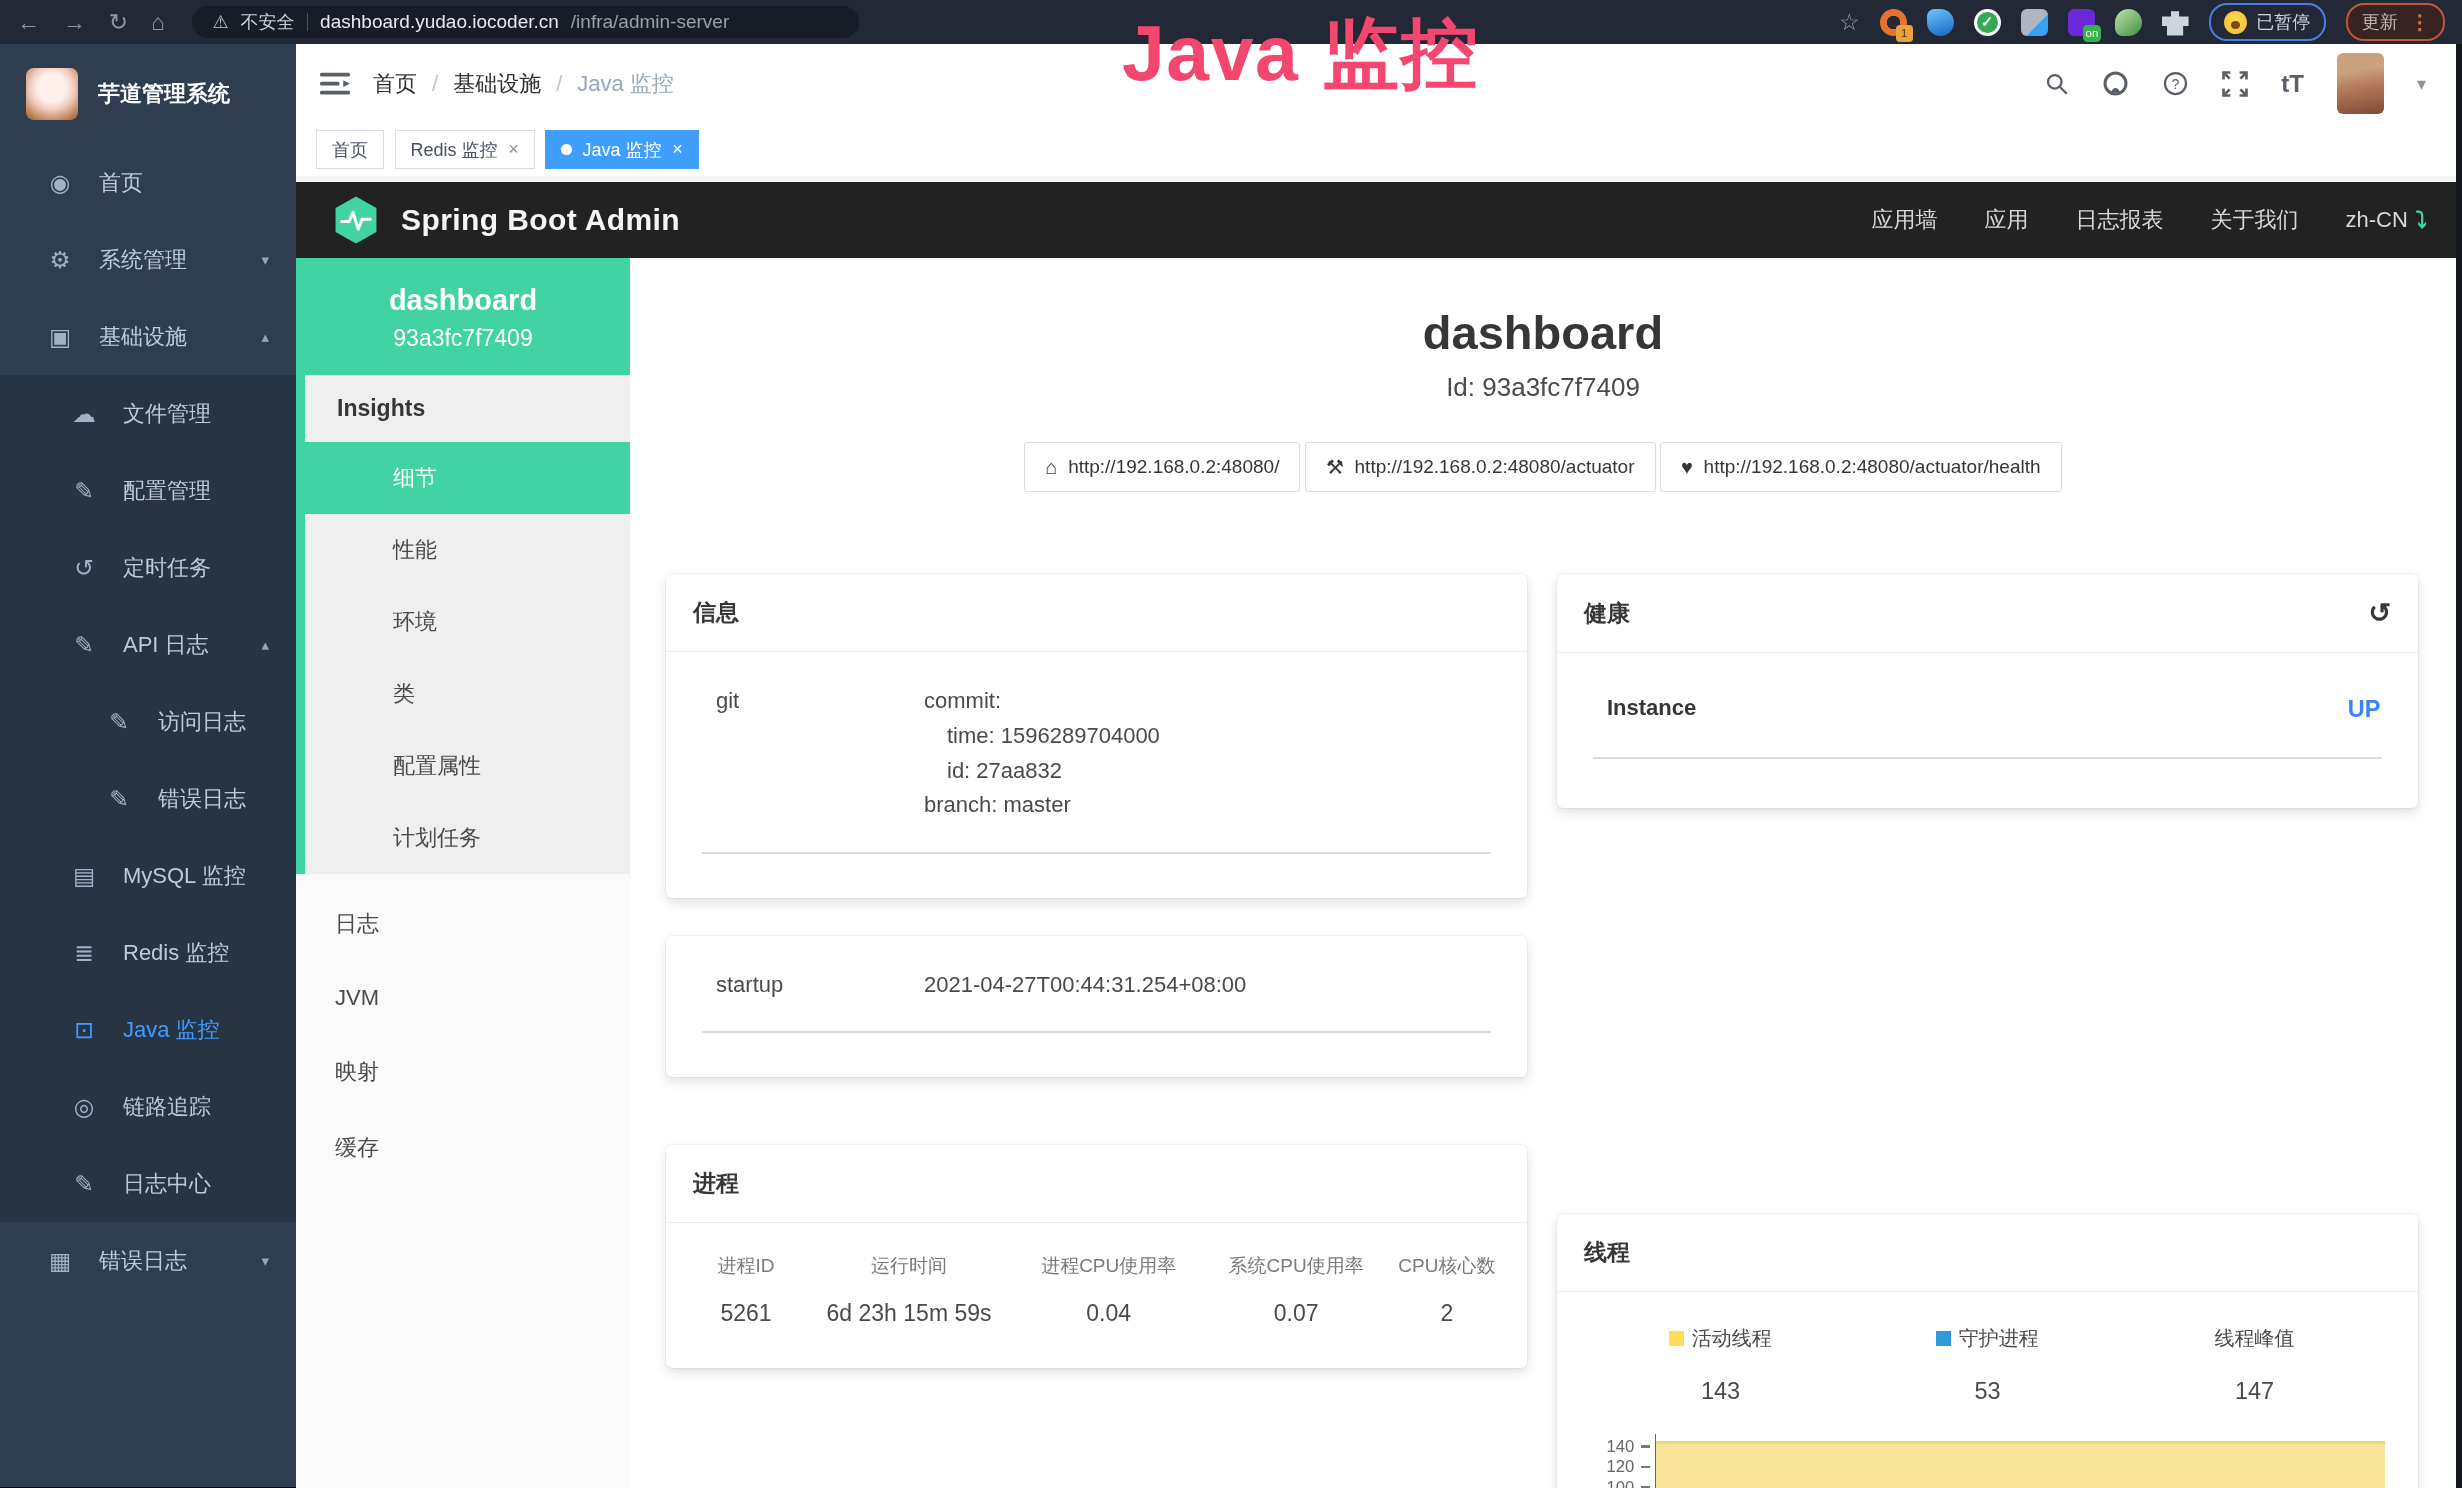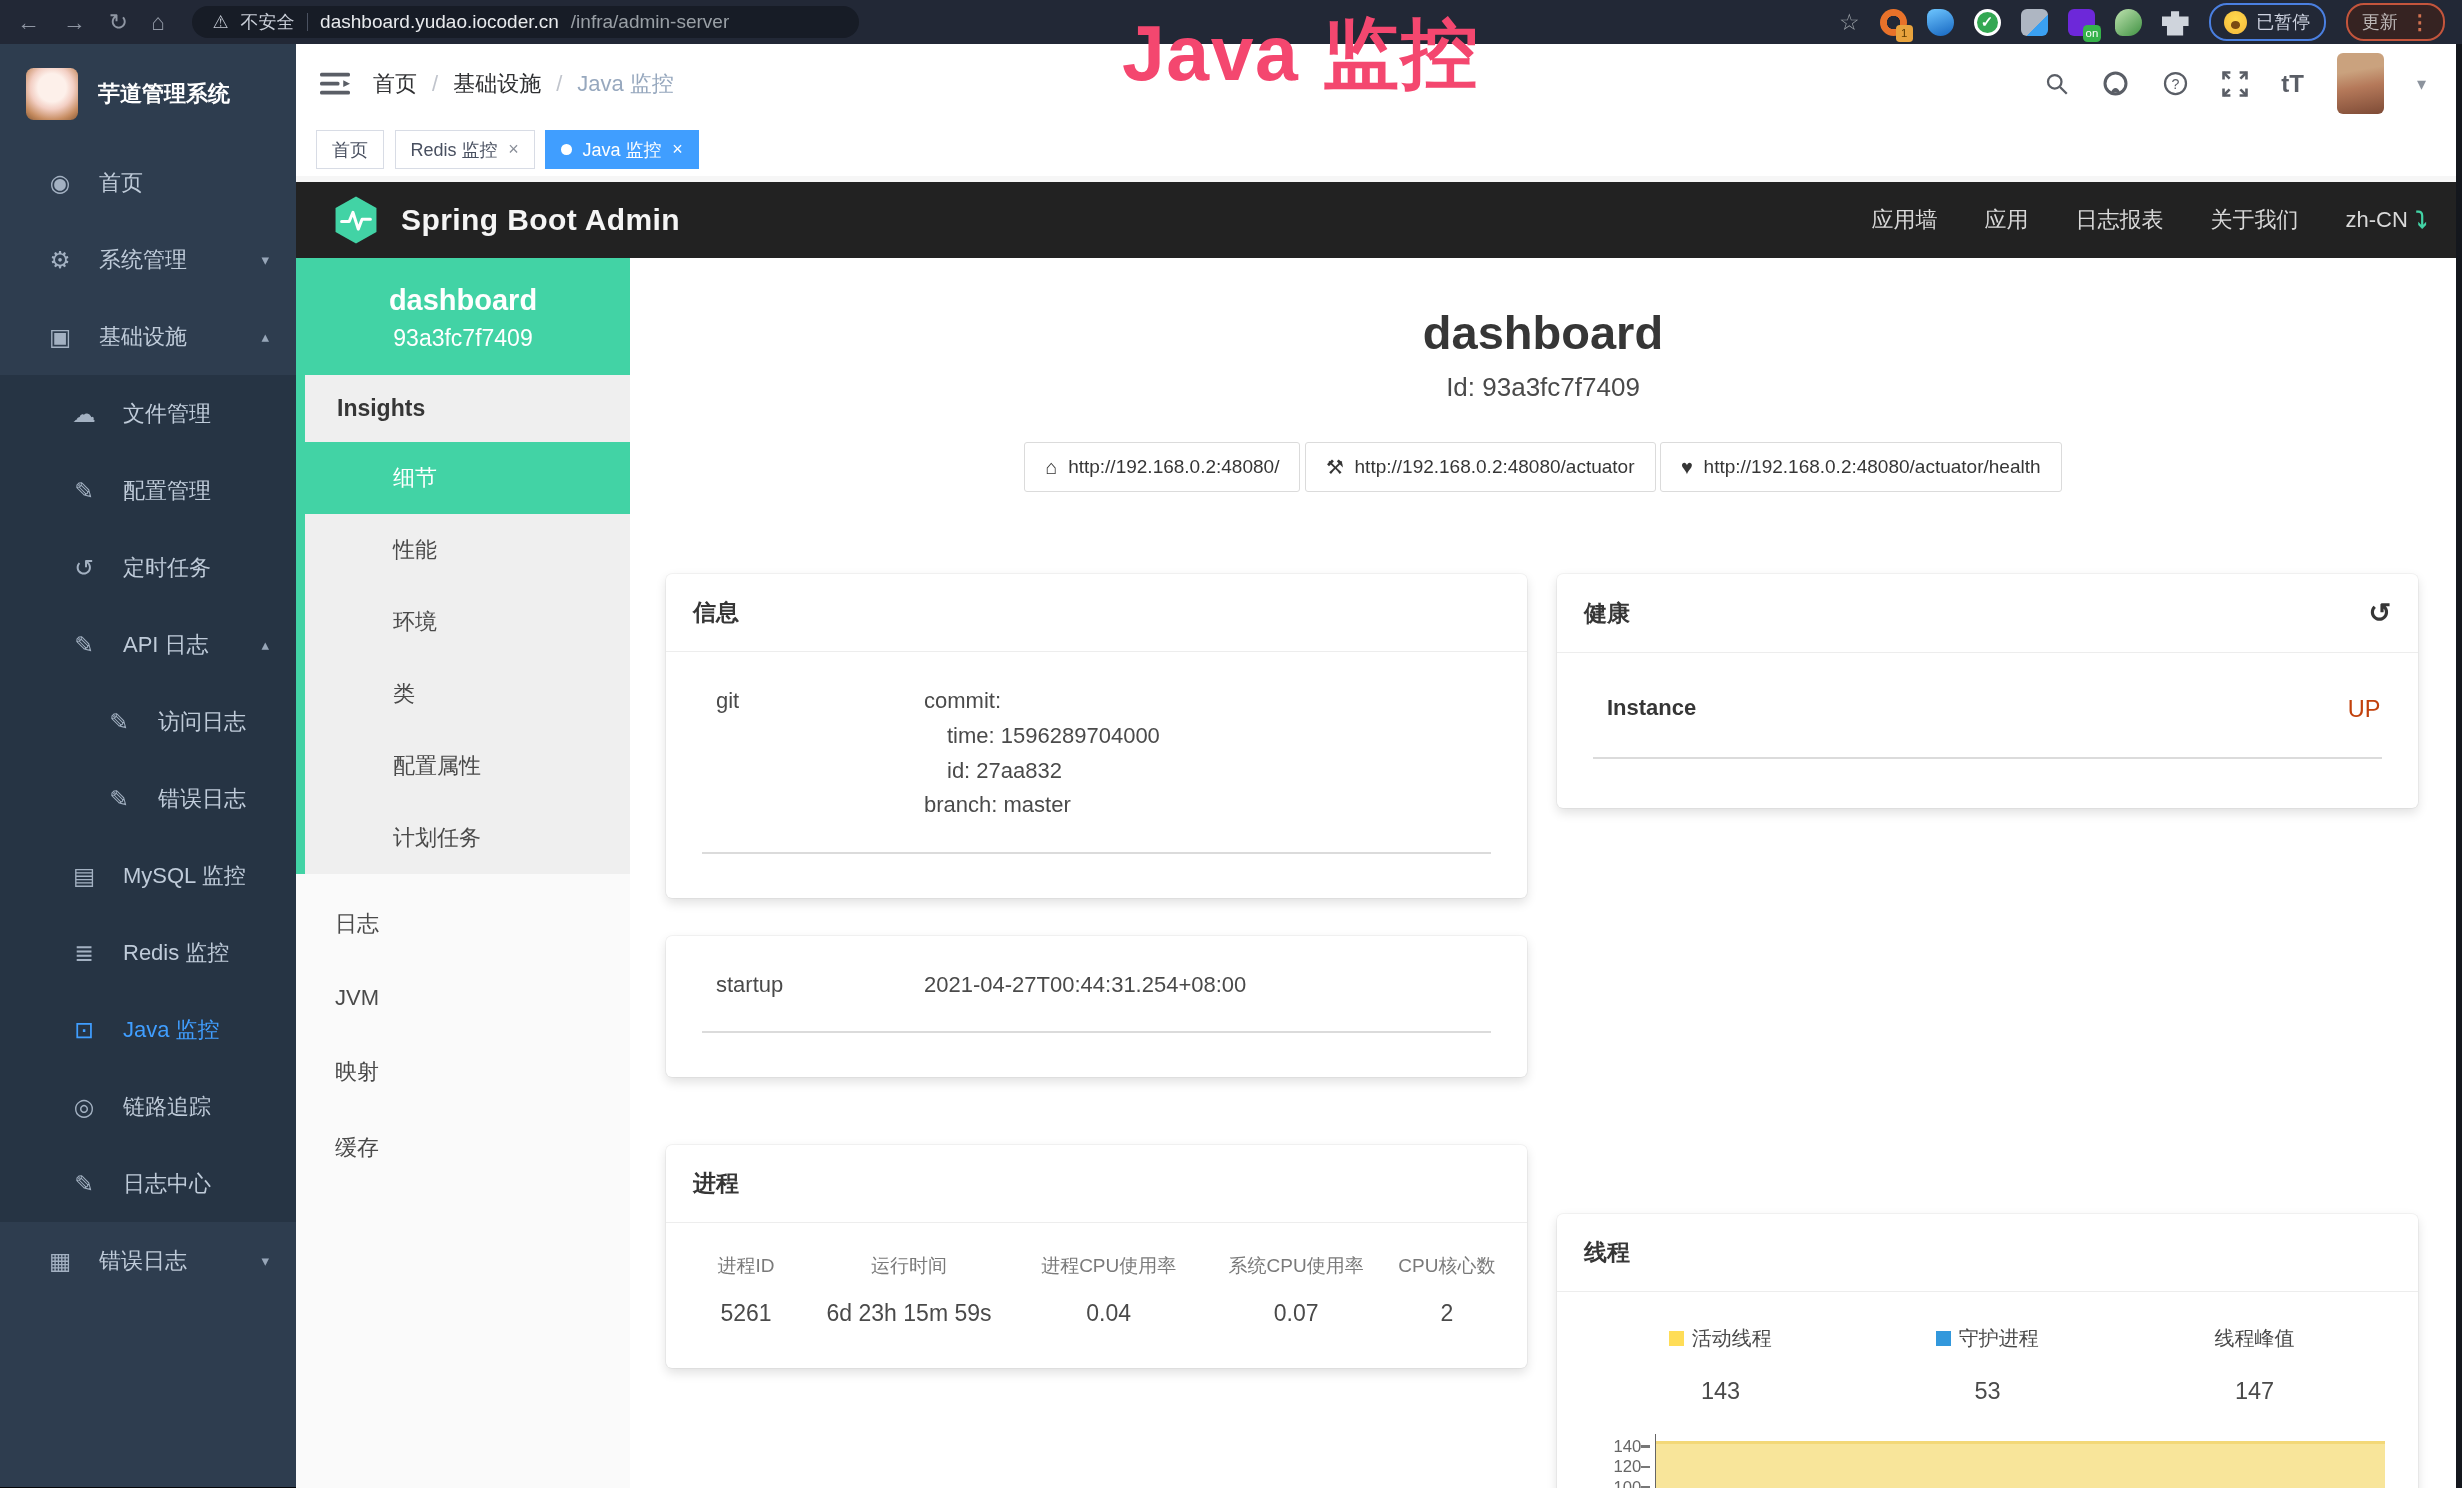--- a/index.html
+++ b/index.html
@@ -125,38 +125,38 @@
   .card-header { display:flex; align-items:center; justify-content:space-between;
     padding:23px 27px; border-bottom:1.5px solid #ededed; }
   .card-title { font-size:23px; font-weight:700; color:#363636; }
   .hist-ico { font-size:27px; color:#363636; font-weight:700; cursor:pointer; }
   .card-body { padding:32px 30px 44px; }
   .kv-row { display:flex; font-size:22px; color:#4a4a4a; line-height:1.58; }
   .kv-label { width:228px; flex-shrink:0; padding-left:20px; color:#363636; }
   .kv-label.plain { color:#4a4a4a; }
   .ind { padding-left:23px; }
   .kv-underline { height:1.5px; background:#dbdbdb; margin:29px 6px 0; }
-  .up-val { margin-left:auto; padding-right:7.6px; color:#c2410c; font-weight:400; font-size:23.5px; }
+  .up-val { margin-left:auto; padding-right:7.6px; color:#3b82f6; font-weight:700; font-size:23.5px; }
 
   .proc-head, .proc-vals { display:flex; text-align:center; }
   .proc-head { font-size:19px; color:#7a7a7a; }
   .proc-vals { font-size:23px; color:#4a4a4a; margin-top:21px; }
   .pc1{width:14%;} .pc2{width:26%;} .pc3{width:23%;} .pc4{width:23%;} .pc5{width:14%;}
 
   .card.threads { height:285px; overflow:hidden; }
   .card.threads .card-body { padding:33px 30px 0; }
   .legend-row, .tvals-row { display:flex; }
   .legend-cell { flex:1; display:flex; align-items:center; justify-content:center; gap:7.6px;
     font-size:20px; color:#4a4a4a; }
   .sq { width:15px; height:15px; flex-shrink:0; }
   .tvals-row { margin-top:26px; font-size:23.5px; color:#4a4a4a; }
   .tval { flex:1; text-align:center; }
   .chart { display:flex; margin-top:29px; height:99px; }
   .yaxis { width:68px; position:relative; flex-shrink:0; }
-  .ytick { position:absolute; right:4.6px; display:flex; align-items:center; gap:0;
+  .ytick { position:absolute; right:4.6px; display:flex; align-items:center; gap:7px;
     font-size:16.7px; color:#666;margin-left:36px; }
   .ytick .tm { width:9px; height:2.3px; background:#777; }
   .yt0 { top:3px; } .yt1 { top:23.5px; } .yt2 { top:44px; }
   .plot { flex:1; position:relative; border-left:1.5px solid #666; }
   .area { position:absolute; left:0; right:3px; top:7.6px; bottom:-7.6px;
     background:#f8e59a; border-top:3.8px solid #f3d878; }
 
   
   .annotation { position:absolute; left:1122px; top:3px; z-index:60; font-size:77px;
     font-weight:700; color:#f4476f; white-space:nowrap; letter-spacing:1.5px; }

